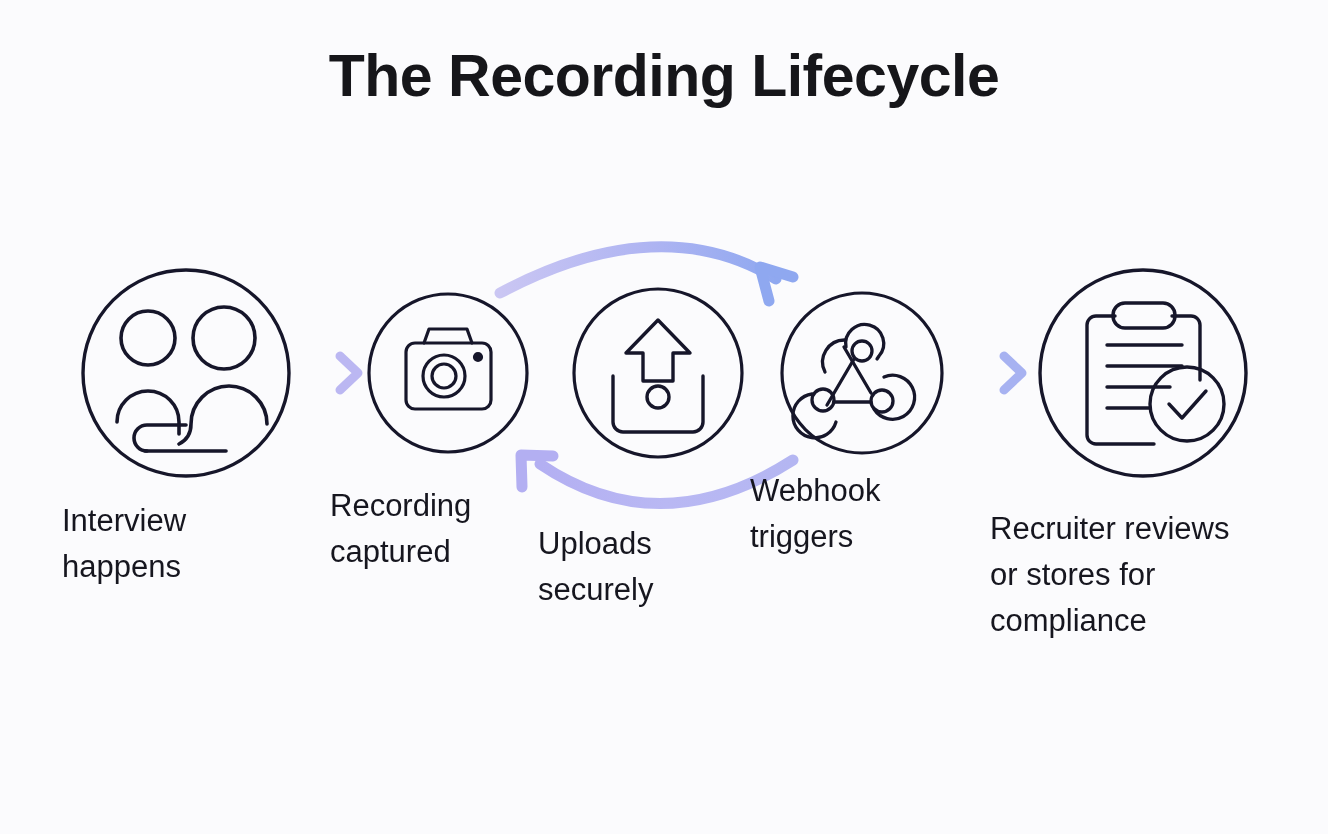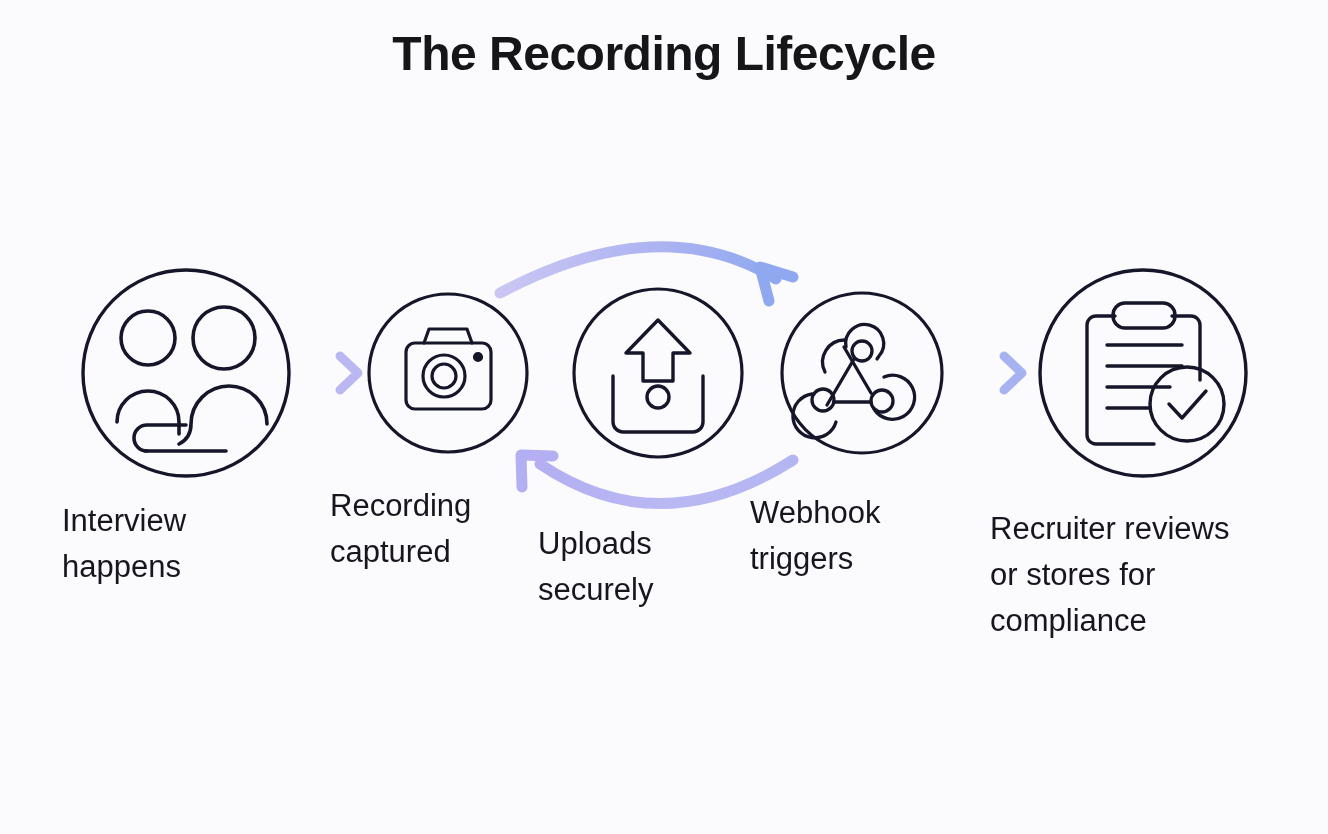--- a/index.html
+++ b/index.html
@@ -14,25 +14,25 @@
     overflow: hidden;
     position: relative;
   }
   #diagram-root {
     position: relative;
     width: 1328px;
     height: 834px;
   }
   .page-title {
     position: absolute;
-    top: 28px;
+    top: 44px;
     left: 0;
     width: 1328px;
     text-align: center;
-    font-size: 48px;
+    font-size: 59px;
     font-weight: bold;
     letter-spacing: -0.5px;
     color: #16161a;
     line-height: 1.1;
   }
   .flow-svg {
     position: absolute;
     top: 0;
     left: 0;
     width: 1328px;
@@ -42,21 +42,21 @@
     position: absolute;
     text-align: left;
     font-size: 31px;
     line-height: 46px;
     color: #16161f;
     white-space: pre-line;
   }
   .step-label-interview { left: 62px;  top: 498px; width: 240px; }
   .step-label-recording { left: 330px; top: 483px; width: 234px; }
   .step-label-uploads   { left: 538px; top: 521px; width: 240px; }
-  .step-label-webhook   { left: 750px; top: 490px; width: 220px; }
+  .step-label-webhook   { left: 750px; top: 468px; width: 220px; }
   .step-label-recruiter { left: 990px; top: 498px; width: 306px; margin-top: 8px; }
 </style>
 </head>
 <body>
 
 <div id="diagram-root">
 
   <div class="page-title">The Recording Lifecycle</div>
 
   <svg class="flow-svg" viewBox="0 0 1328 834">

